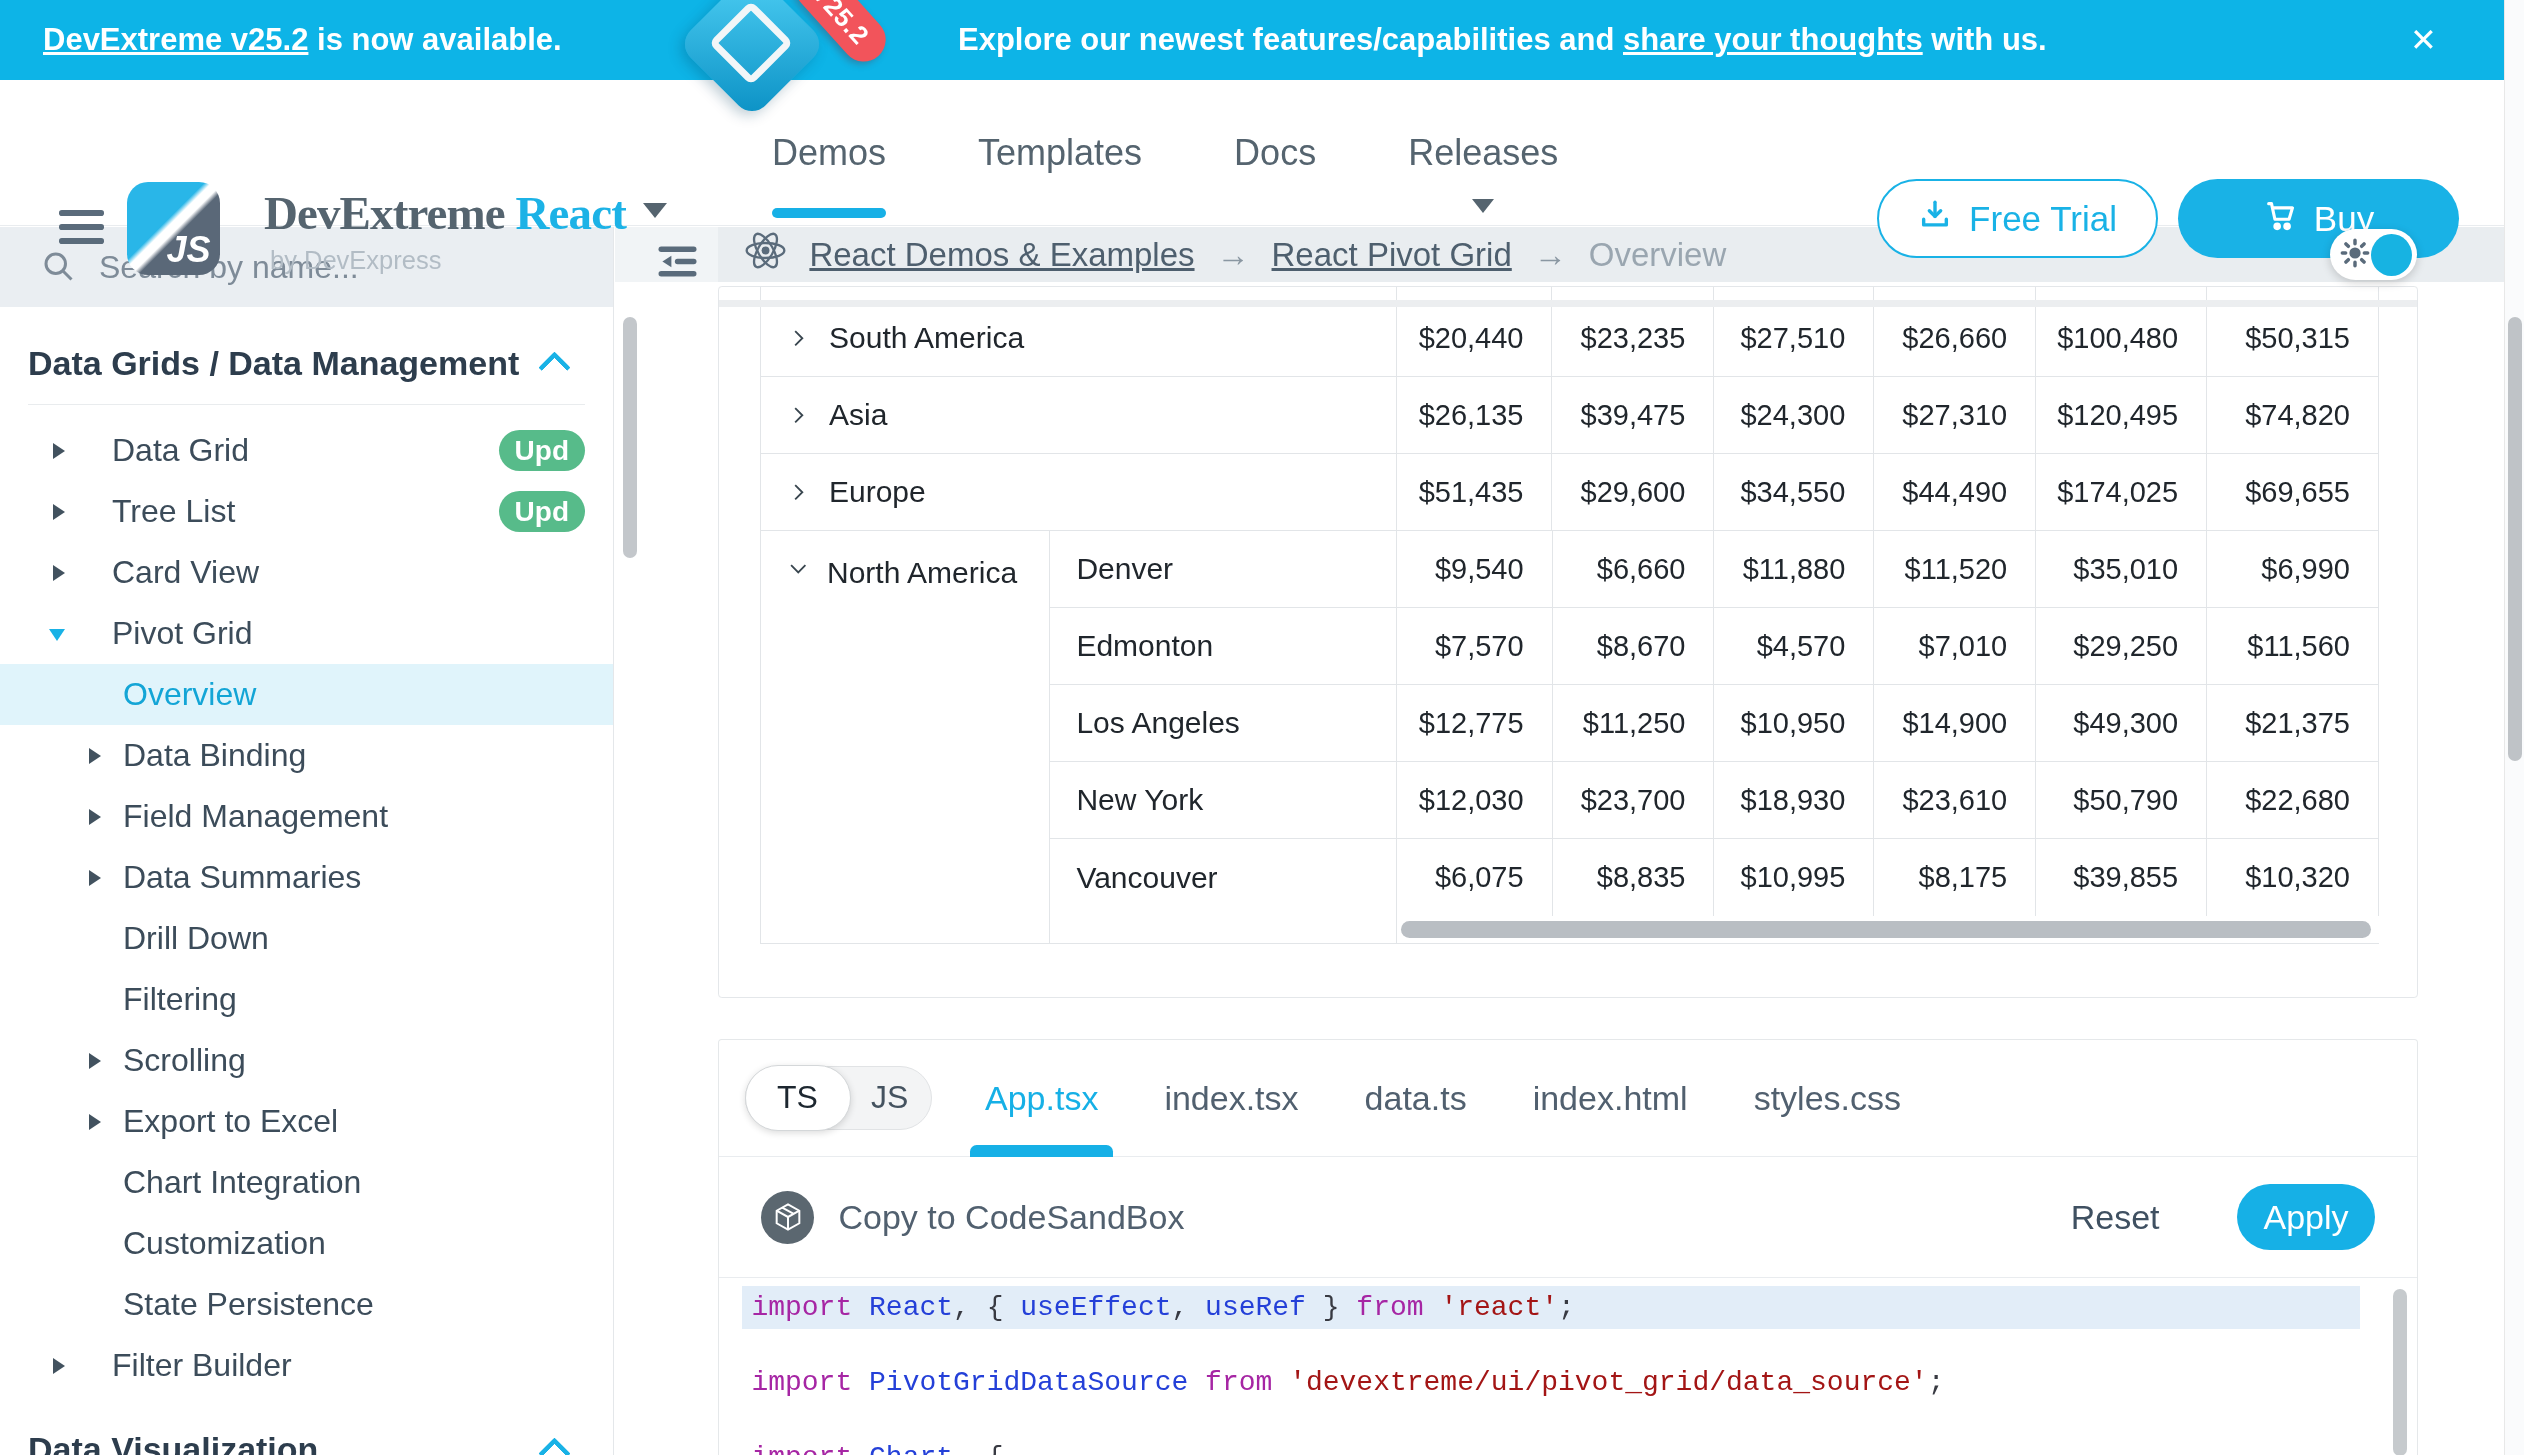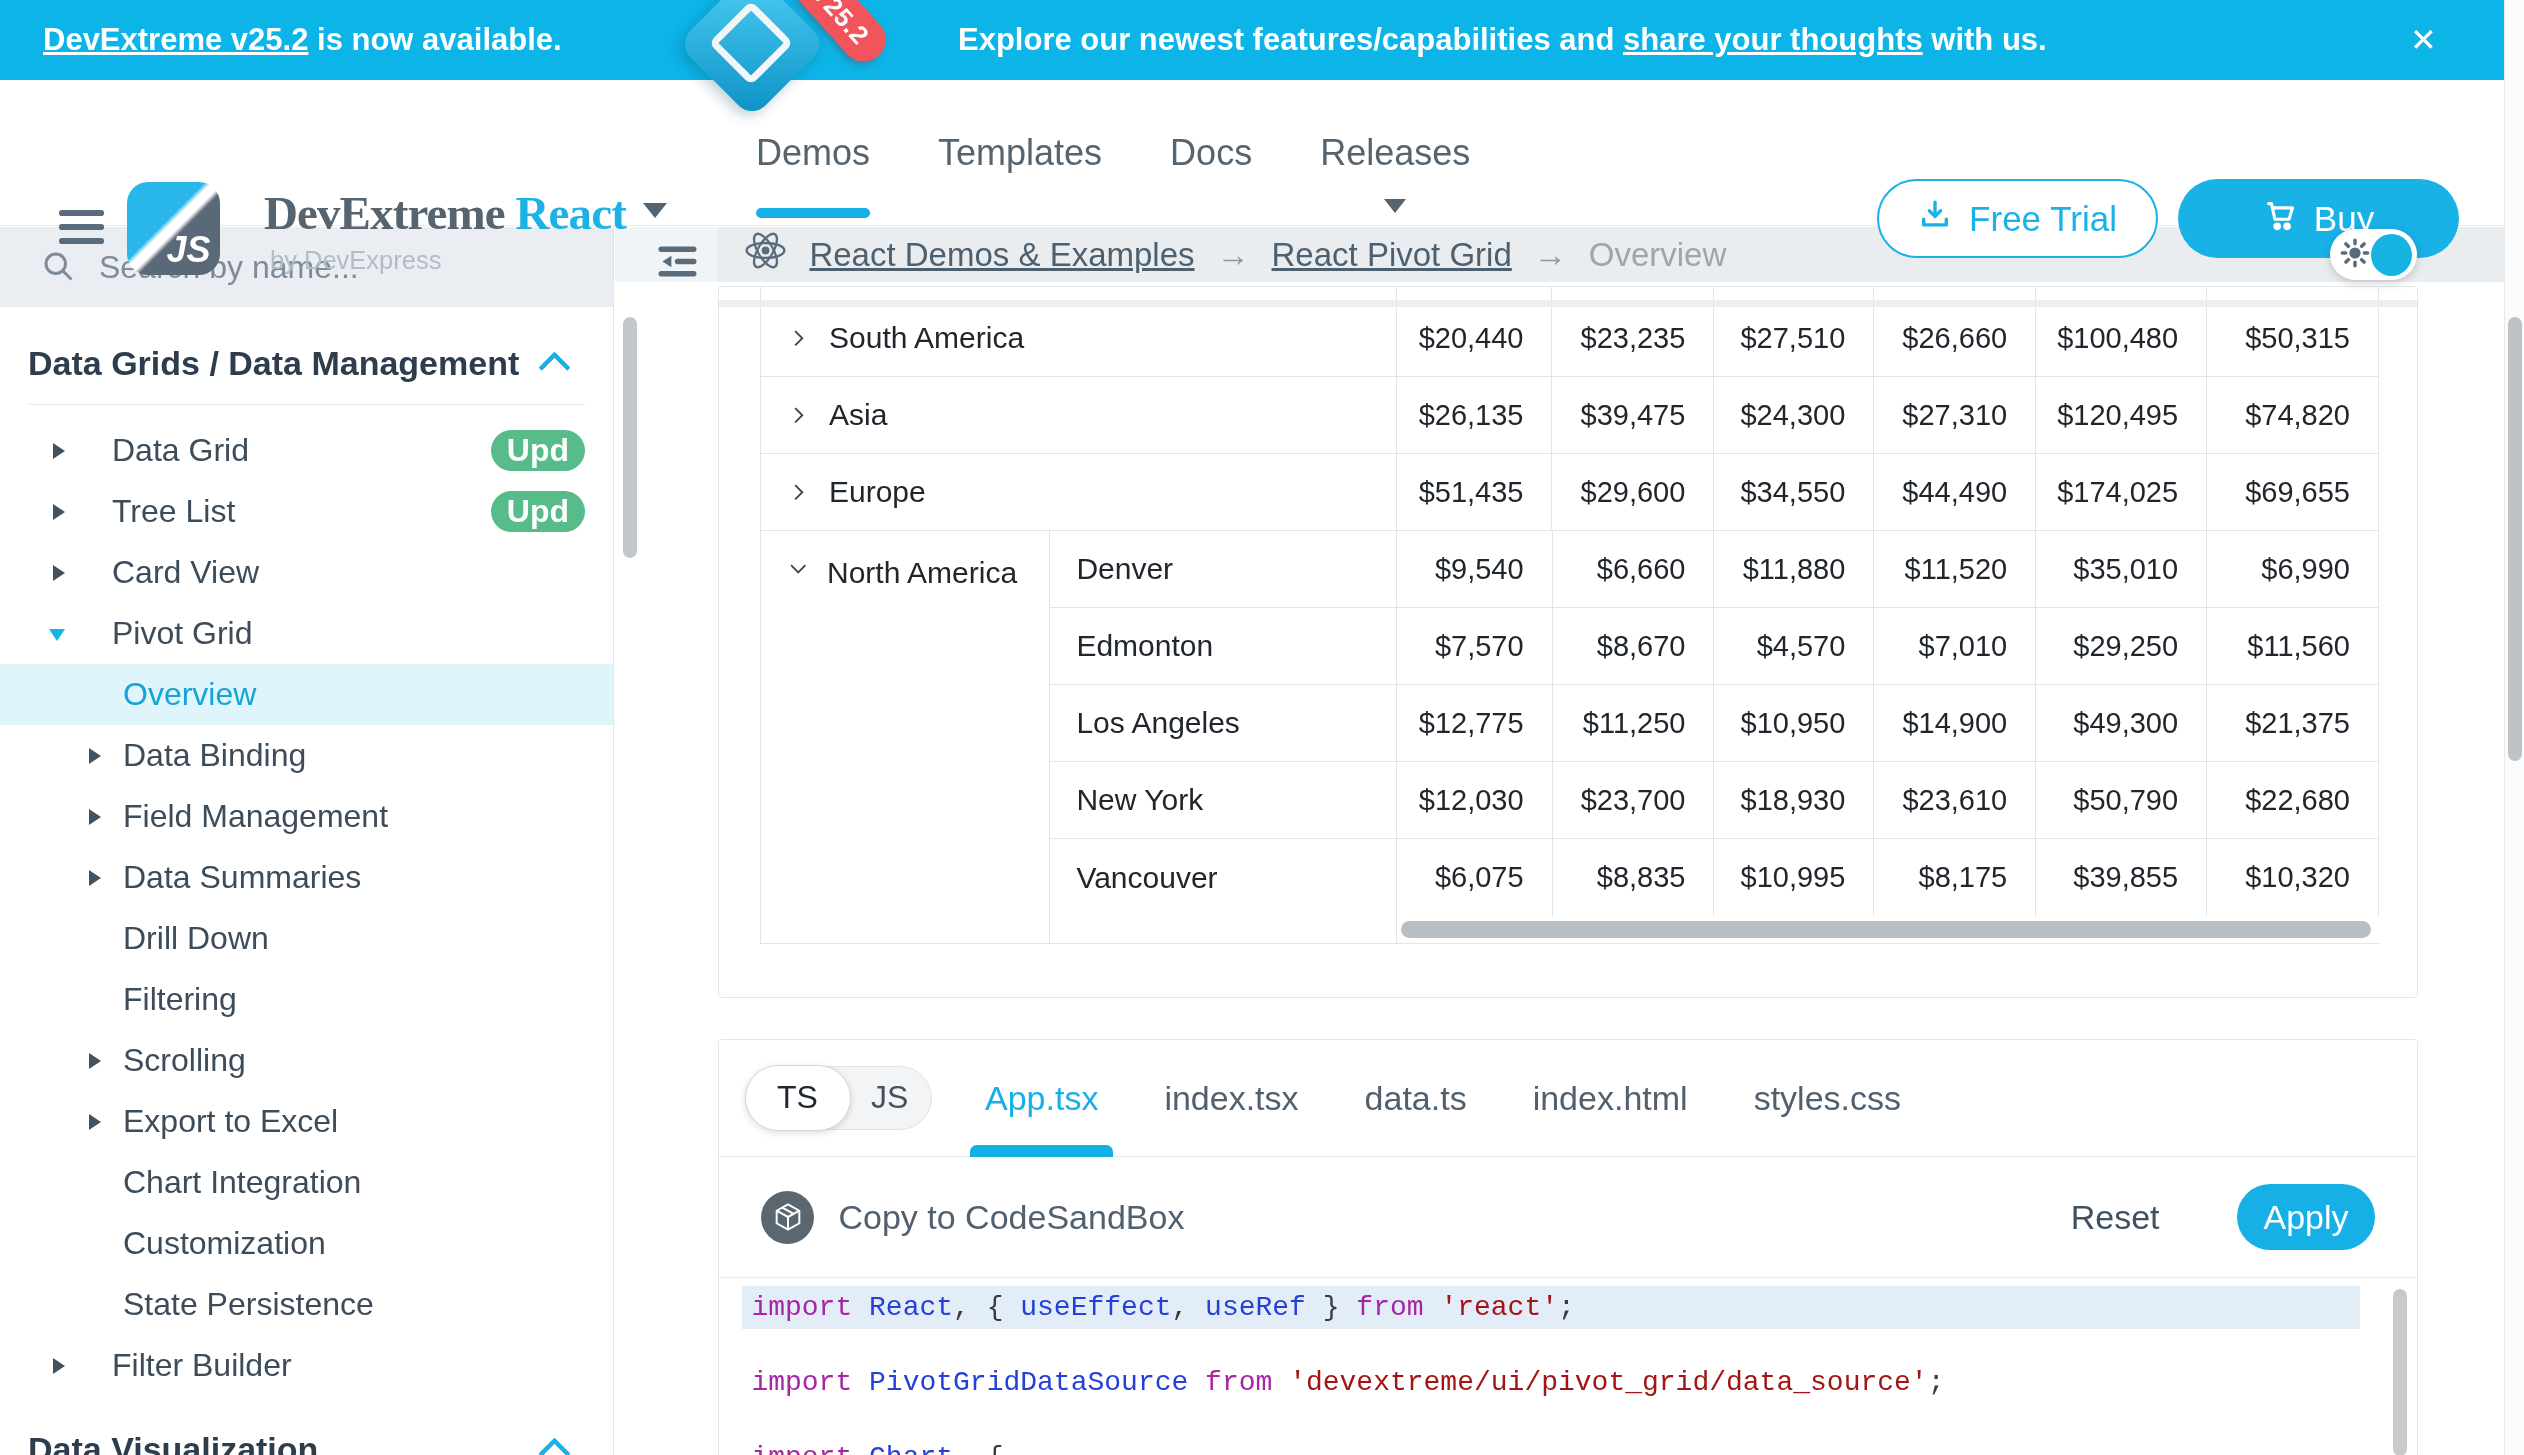--- a/index.html
+++ b/index.html
@@ -22,21 +22,21 @@
 
 .header { position:absolute; left:0; top:80px; width:2525px; height:146px; background:#fff; border-bottom:0.9px solid #e9ecef; z-index:5; }
 .burger { position:absolute; left:59px; top:130px; width:45px; cursor:pointer; }
 .burger i { display:block; height:5.7px; background:#5a6b7b; border-radius:2.8px; margin-bottom:8.5px; }
 .logo { position:absolute; left:127px; top:102px; width:93px; height:93px; border-radius:21px; background:linear-gradient(135deg,#29b6e8 0%,#29b6e8 42%,#ffffff 46%,#ffffff 52%,#5a6878 56%,#5a6878 100%); }
 .logo .js { position:absolute; right:9.4px; bottom:3.8px; color:#fff; font-weight:700; font-style:italic; font-size:36px; }
 .brand { position:absolute; left:264px; top:106px; font-size:47px; font-weight:700; color:#55646f; letter-spacing:-0.9px; white-space:nowrap;font-family:Liberation Serif, serif; }
 .brand .react { color:#1cb2e6; }
 .brand-caret { display:inline-block; margin-left:17px; vertical-align:11.3px; width:0; height:0; border-left:12.3px solid transparent; border-right:12.3px solid transparent; border-top:15px solid #55646f; }
 .byline { position:absolute; left:270px; top:166px; font-size:25.5px; color:#b2bcc5; }
-.nav { position:absolute; left:756px; top:0; height:146px; display:flex; gap:68px; }
+.nav { position:absolute; left:772px; top:0; height:146px; display:flex; gap:92px; }
 .navitem { position:relative; display:flex; align-items:center; height:100%; font-size:36px; color:#55646f; cursor:pointer; }
 .navitem.active::after { content:""; position:absolute; left:0; right:0; bottom:7.6px; height:10.4px; background:#17b0e6; border-radius:5.7px; }
 .navitem.hascaret::before { content:""; position:absolute; left:50%; margin-left:-11.3px; bottom:13.2px; width:0; height:0; border-left:11.3px solid transparent; border-right:11.3px solid transparent; border-top:14px solid #55646f; }
 .btn-trial { position:absolute; left:1877px; top:99px; width:281px; height:79px; border:2.8px solid #19b2e6; border-radius:40px; background:#fff; color:#19b2e6; font-size:35px; display:flex; align-items:center; justify-content:center; gap:17px; cursor:pointer; }
 .btn-buy { position:absolute; left:2178px; top:99px; width:281px; height:79px; border-radius:40px; background:#19b2e6; color:#fff; font-size:35px; display:flex; align-items:center; justify-content:center; gap:17px; cursor:pointer; }
 
 
 .sidebar { position:absolute; left:0; top:227px; width:614px; height:1229px; background:#fff; border-right:0.9px solid #e4e7ea; overflow:hidden; }
 .search { height:80px; background:#eaeef2; display:flex; align-items:center; padding-left:40px; gap:23px; }
 .search input { border:none; outline:none; background:transparent; font-size:32px; color:#49565f; width:415px; font-family:"Liberation Sans",sans-serif; }
@@ -44,21 +44,21 @@
 .snav { padding-top:23px; }
 .shead { display:flex; align-items:center; justify-content:space-between; padding:0 43px 0 28px; height:66px; font-size:34px; font-weight:700; color:#2d3d4d; }
 .chevup { width:23px; height:23px; border-left:5.7px solid #19b2e6; border-top:5.7px solid #19b2e6; transform:rotate(45deg) translateY(5.7px); border-radius:1.9px; }
 .sdiv { border-top:1.9px solid #e9ecee; margin:7.6px 28px 15px 28px; }
 .item { position:relative; height:61px; display:flex; align-items:center; font-size:32px; color:#3c4c5a; padding-left:112px; cursor:pointer; }
 .item .tri { position:absolute; left:53px; top:23px; width:0; height:0; border-top:8.5px solid transparent; border-bottom:8.5px solid transparent; border-left:12.3px solid #42525f; }
 .item .tri-open { position:absolute; left:49px; top:26.4px; width:0; height:0; border-left:8.5px solid transparent; border-right:8.5px solid transparent; border-top:12.3px solid #19b2e6; }
 .item.sub { padding-left:123px; }
 .item.sub .tri { left:89px; }
 .item.sub.active { background:#e0f4fb; color:#13a5d6; }
-.badge { position:absolute; right:28px; top:10.4px; height:41px; line-height:41px; padding:0 16px; background:#57bb8a; color:#fff; font-size:32px; font-weight:700; border-radius:21px; }
+.badge { position:absolute; right:28px; top:10.4px; height:41px; line-height:41px; padding:0 16px; background:#57bb8a; color:#fff; font-size:28px; font-weight:700; border-radius:21px; }
 
 
 .gutter { position:absolute; left:615px; top:227px; width:103px; height:1229px; background:#fff; }
 .gutter-top { height:55px; background:#f1f4f6; }
 .outdent { position:absolute; left:38px; top:10.4px; }
 .sb-thumb { position:absolute; left:7.6px; top:90px; width:14px; height:241px; background:#c3c7cb; border-radius:7.6px; }
 
 
 .crumbbar { position:absolute; left:718px; top:227px; width:1786px; height:55px; background:#e9edf0; display:flex; align-items:center; gap:22px; padding-left:26.4px; font-size:33px; color:#4e5f6e; }
 .crumbbar .bc-link { text-decoration:underline; cursor:pointer; white-space:nowrap; }

